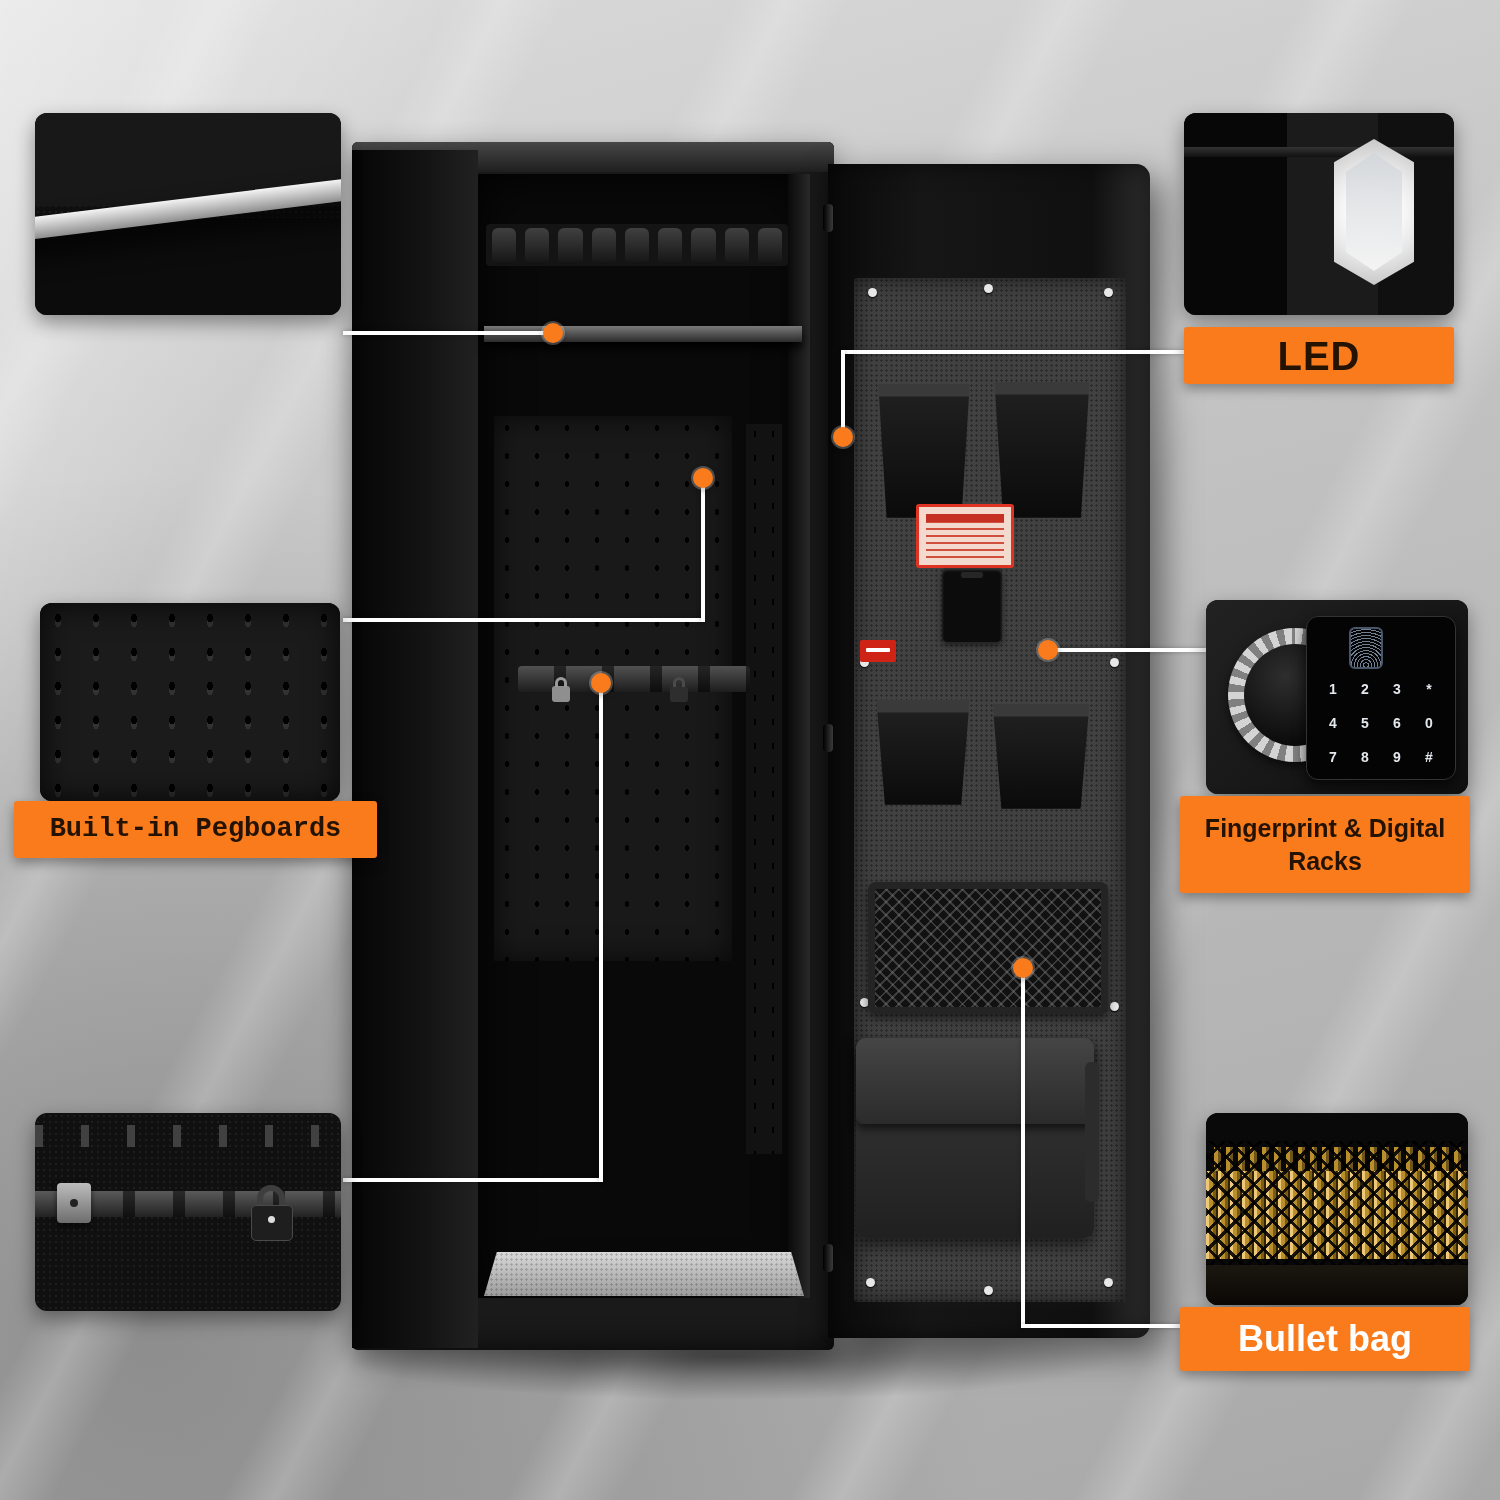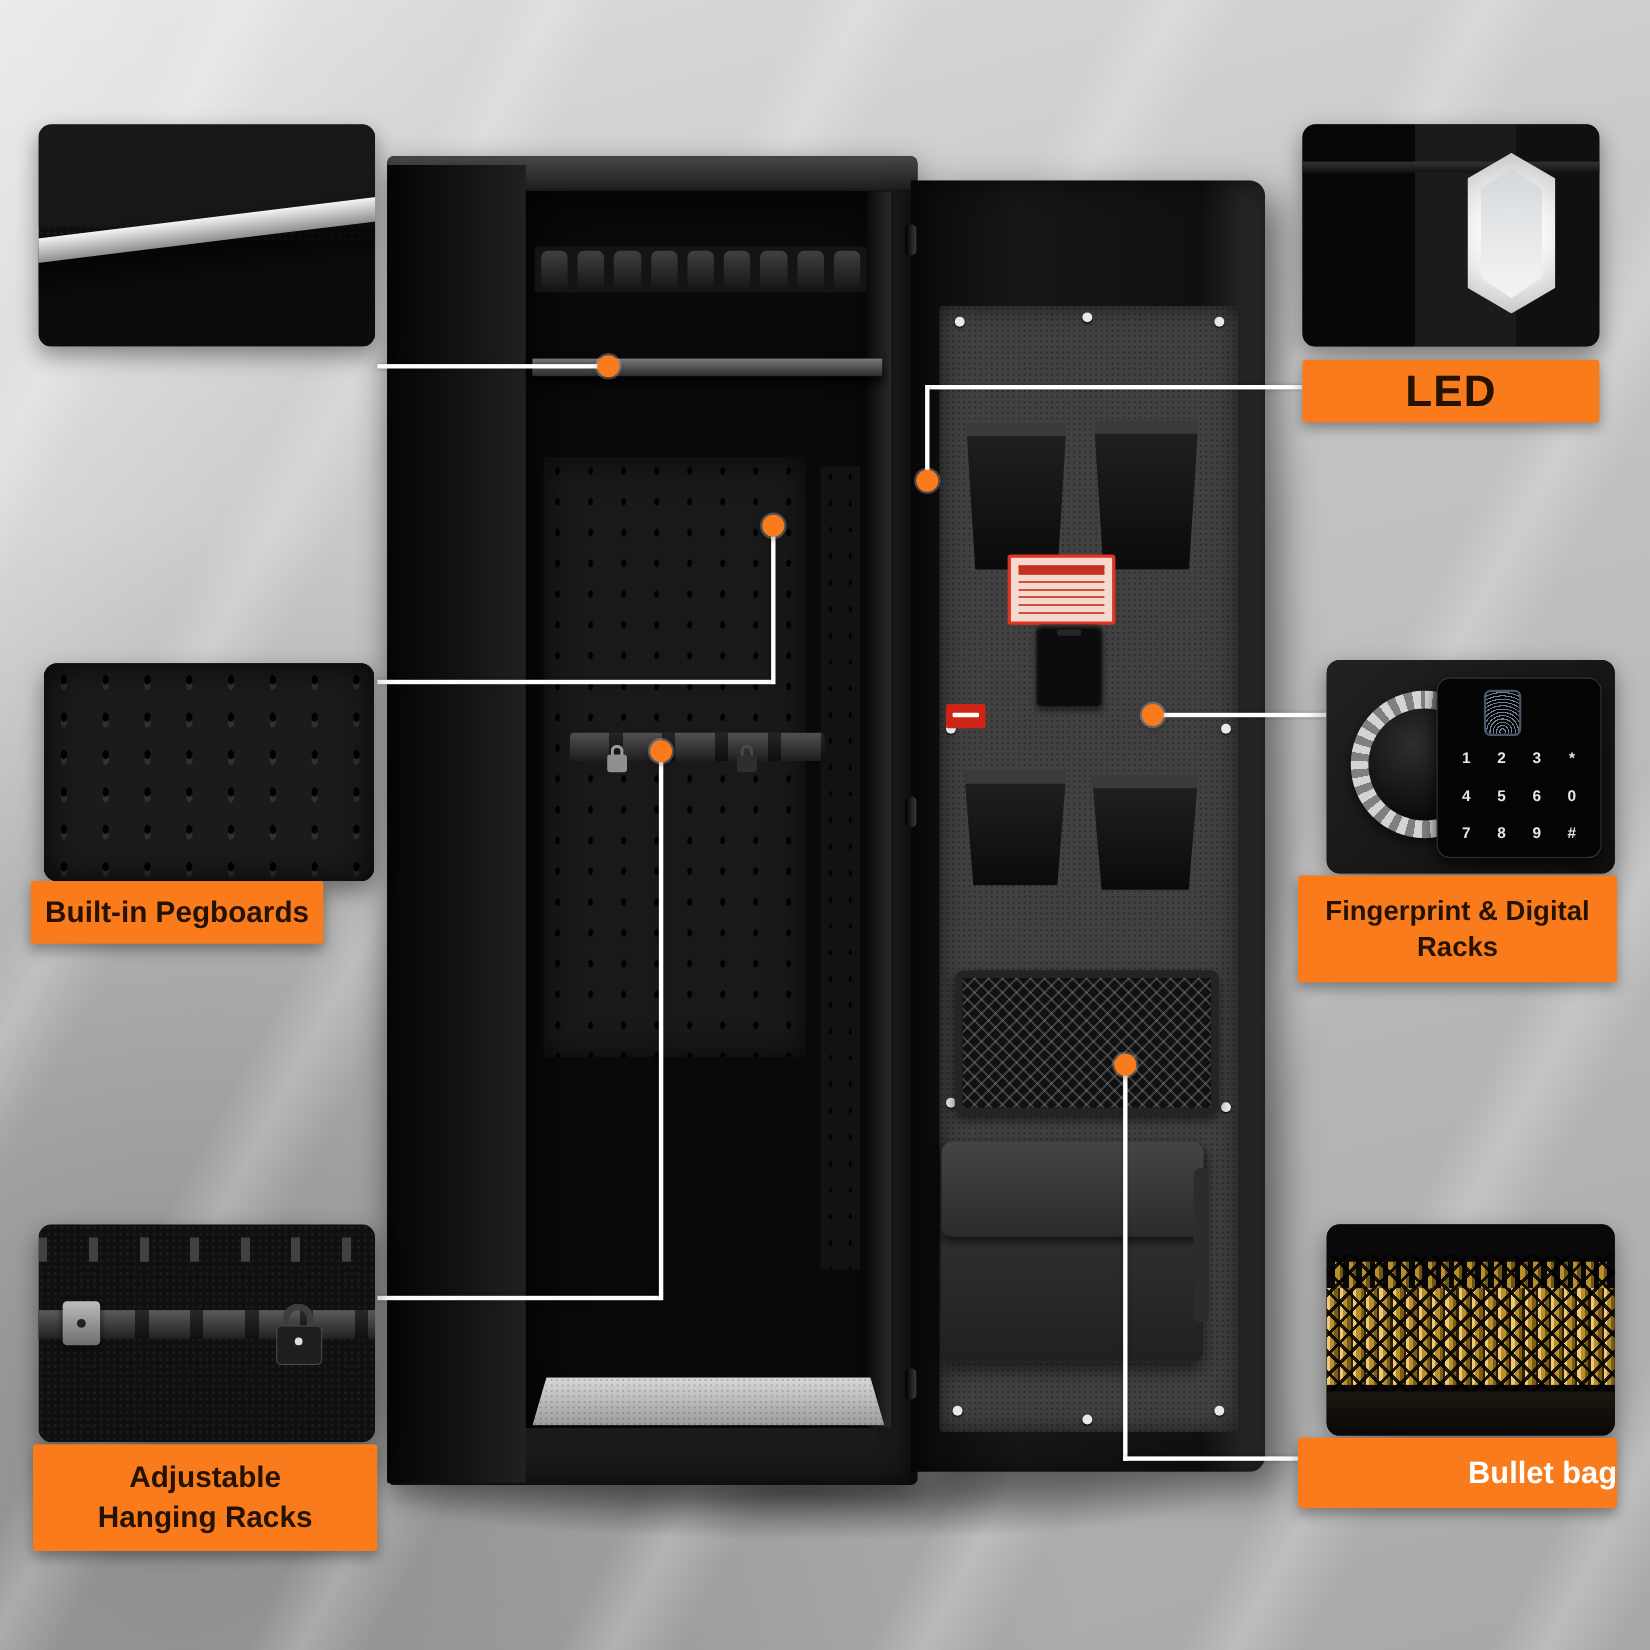--- a/index.html
+++ b/index.html
@@ -155,21 +155,21 @@
   .bullet-band{left:0;top:58px;width:100%;height:88px;
     background:repeating-linear-gradient(90deg,#ecc878 0 3px,#b98f2e 3px 7px,#7a5c14 7px 10px,#2e2206 10px 12px);}
   .bullet-mesh{left:0;top:28px;width:100%;height:126px;
     background-image:repeating-linear-gradient(45deg, rgba(0,0,0,.88) 0 3px, transparent 3px 13px),
       repeating-linear-gradient(-45deg, rgba(0,0,0,.88) 0 3px, transparent 3px 13px);}
   .bullet-bottom{left:0;top:152px;width:100%;height:40px;background:linear-gradient(180deg,#1b1710,#0a0805);}
 
   .lbl-sm{font-size:27px;}
   .lbl-md{font-size:25px;}
   .lbl-lg{font-size:40px;letter-spacing:1px;}
-  .lbl-white{color:#ffffff;font-size:28px;align-items:flex-end;}
+  .lbl-white{color:#ffffff;font-size:36px;}
 </style>
 </head>
 <body>
 
 <div id="canvas">
   <div class="abs streaks"></div>
 
   <div class="abs safe-shadow"></div>
   <div class="abs safe">
     <div class="abs safe-body">
@@ -255,34 +255,30 @@
 
   <div class="abs card speckle" style="left:35px;top:113px;width:306px;height:202px;">
     <div class="abs shelf-card-top"></div>
     <div class="abs shelf-card-bottom"></div>
     <div class="abs shelf-card-band"></div>
   </div>
 
   <div class="abs card" style="left:40px;top:603px;width:300px;height:198px;">
     <div class="abs pegcard-holes"></div>
   </div>
-  <div class="abs label lbl-sm" style="left:28px;top:801px;width:266px;height:57px;">
+  <div class="abs label lbl-sm" style="left:14px;top:801px;width:363px;height:57px;font-family:Liberation Mono, monospace;">
     <span>Built-in Pegboards</span>
   </div>
 
   <div class="abs card speckle" style="left:35px;top:1113px;width:306px;height:198px;">
     <div class="abs rackcard-hooks"></div>
     <div class="abs rackcard-bar"></div>
     <div class="abs rackcard-lock-metal"></div>
     <div class="abs rackcard-shackle"></div>
     <div class="abs rackcard-lockbody"></div>
-  </div>
-  <div class="abs label lbl-sm" style="left:30px;top:1313px;width:313px;height:97px;">
-    <span>Adjustable</span>
-    <span>Hanging Racks</span>
   </div>
 
   <div class="abs card" style="left:1184px;top:113px;width:270px;height:202px;">
     <div class="abs ledcard-base"></div>
     <div class="abs ledcard-groove"></div>
     <div class="abs led-hex">
       <div class="led-hex-inner"></div>
     </div>
   </div>
   <div class="abs label lbl-lg" style="left:1184px;top:327px;width:270px;height:57px;">

